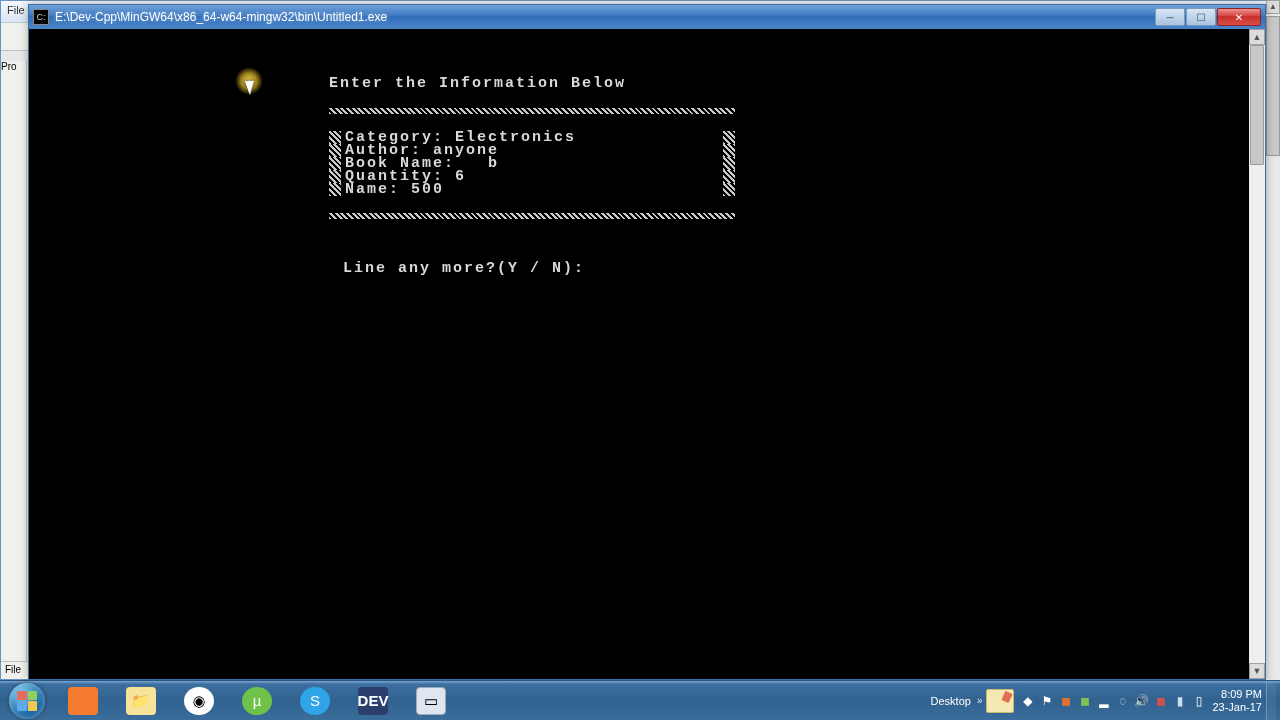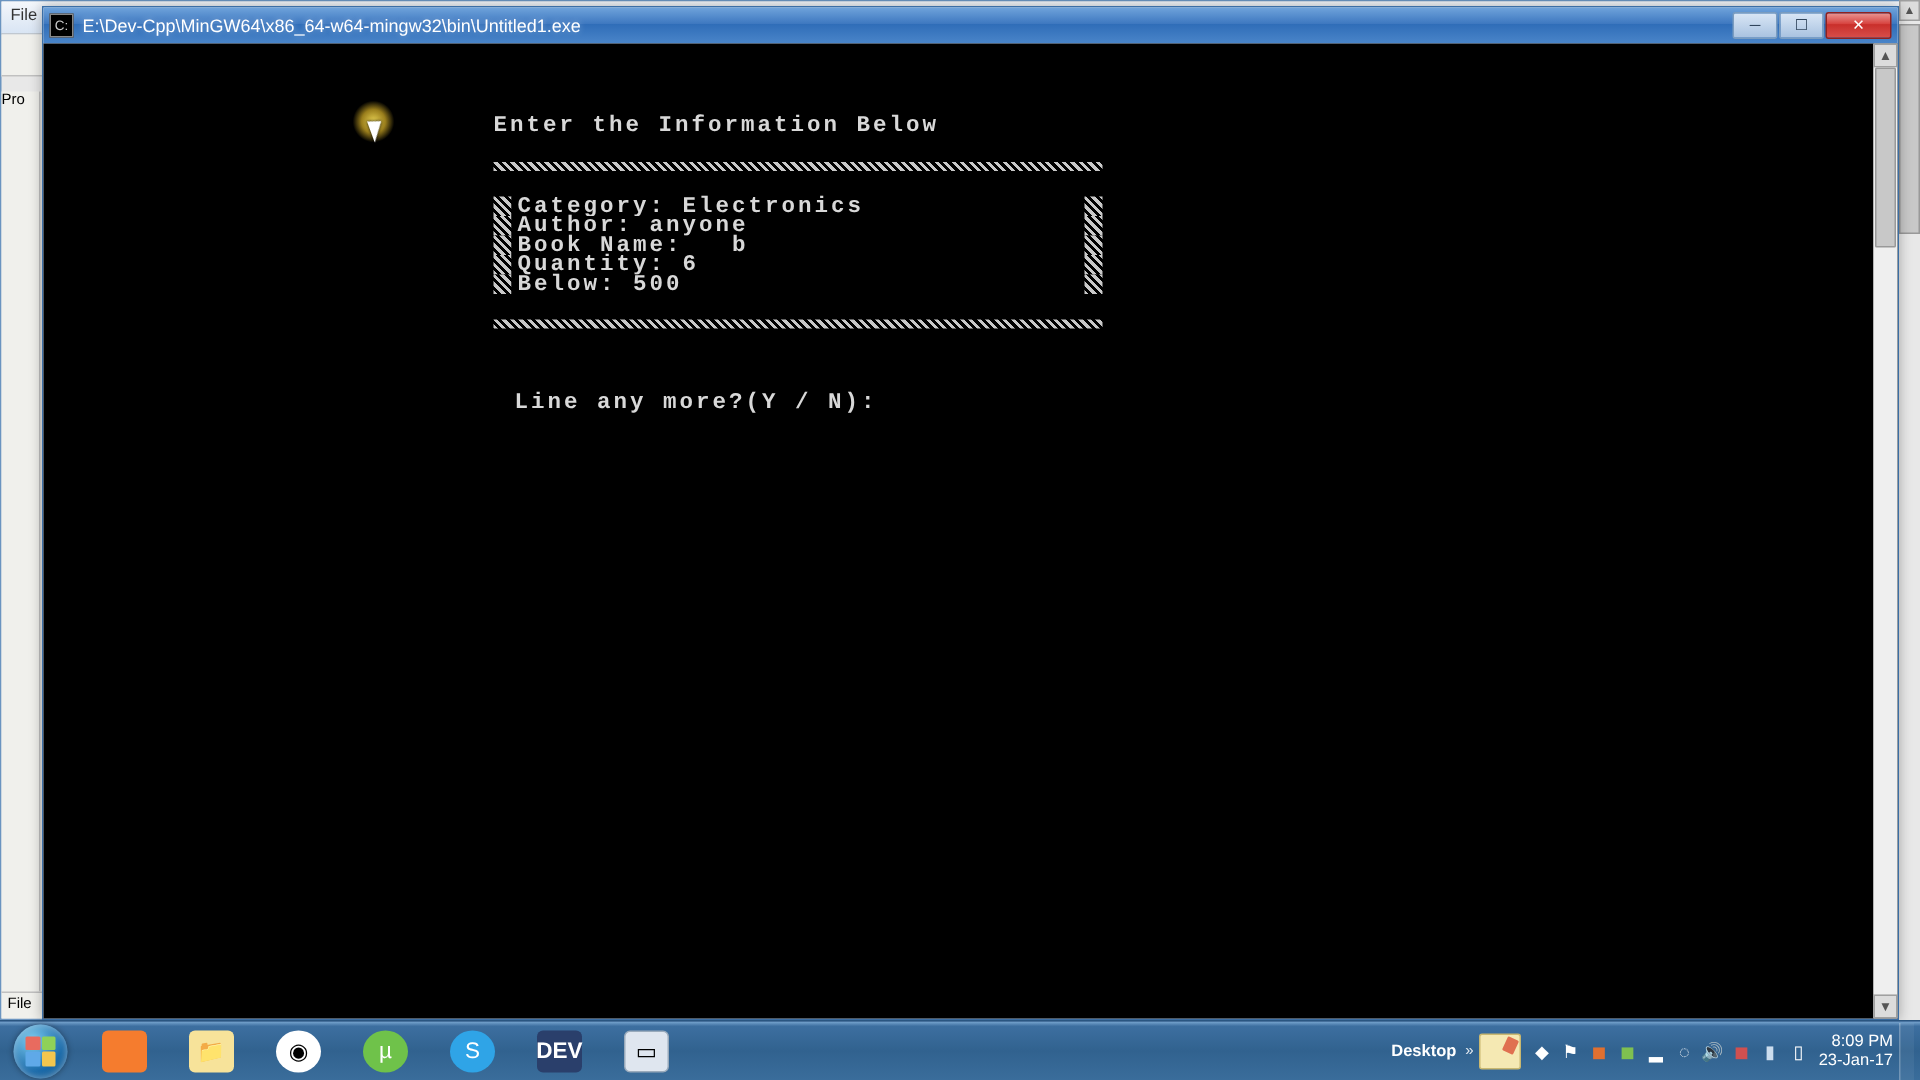--- a/index.html
+++ b/index.html
@@ -252,21 +252,21 @@
 }
 .tray {
   margin-left: auto;
   display: flex;
   align-items: center;
   height: 100%;
   color: #fff;
   font-size: 11px;
   padding-right: 4px;
 }
-.tray-label { margin-right: 6px; font-weight: bold; }
+.tray-label { margin-right: 6px; }
 .tray-expand {
   font-size: 10px;
   margin-right: 4px;
   opacity: .85;
 }
 .tray-note {
   width: 28px; height: 24px;
   background: #f5e9b3;
   border: 1px solid #c9b870;
   border-radius: 2px;
@@ -353,21 +353,21 @@
   </div>
   <div class="console-body">
     <div class="console-text">
 <div class="msg-line">Enter the Information Below</div>
 <div class="box-top"></div>
 <div class="box-body">
 <div class="box-row"><div class="box-side"></div><div class="content"><span>Category:</span> <span>Electronics</span></div><div class="box-side"></div></div>
 <div class="box-row"><div class="box-side"></div><div class="content"><span>Author:</span> <span>anyone</span></div><div class="box-side"></div></div>
 <div class="box-row"><div class="box-side"></div><div class="content"><span>Book Name:</span>   <span>b</span></div><div class="box-side"></div></div>
 <div class="box-row"><div class="box-side"></div><div class="content"><span>Quantity:</span> <span>6</span></div><div class="box-side"></div></div>
-<div class="box-row"><div class="box-side"></div><div class="content"><span>Below:</span> <span>500</span></div><div class="box-side"></div></div>
+<div class="box-row"><div class="box-side"></div><div class="content"><span>Name:</span> <span>500</span></div><div class="box-side"></div></div>
 </div>
 <div class="box-bot"></div>
 <div style="height:8px"></div>
 <div class="msg-line" style="padding-left:14px"><span>Line any more?(Y / N):</span></div>
     </div>
     <div class="console-scroll">
       <div class="arrow">▲</div>
       <div class="track">
         <div class="thumb"></div>
       </div>

